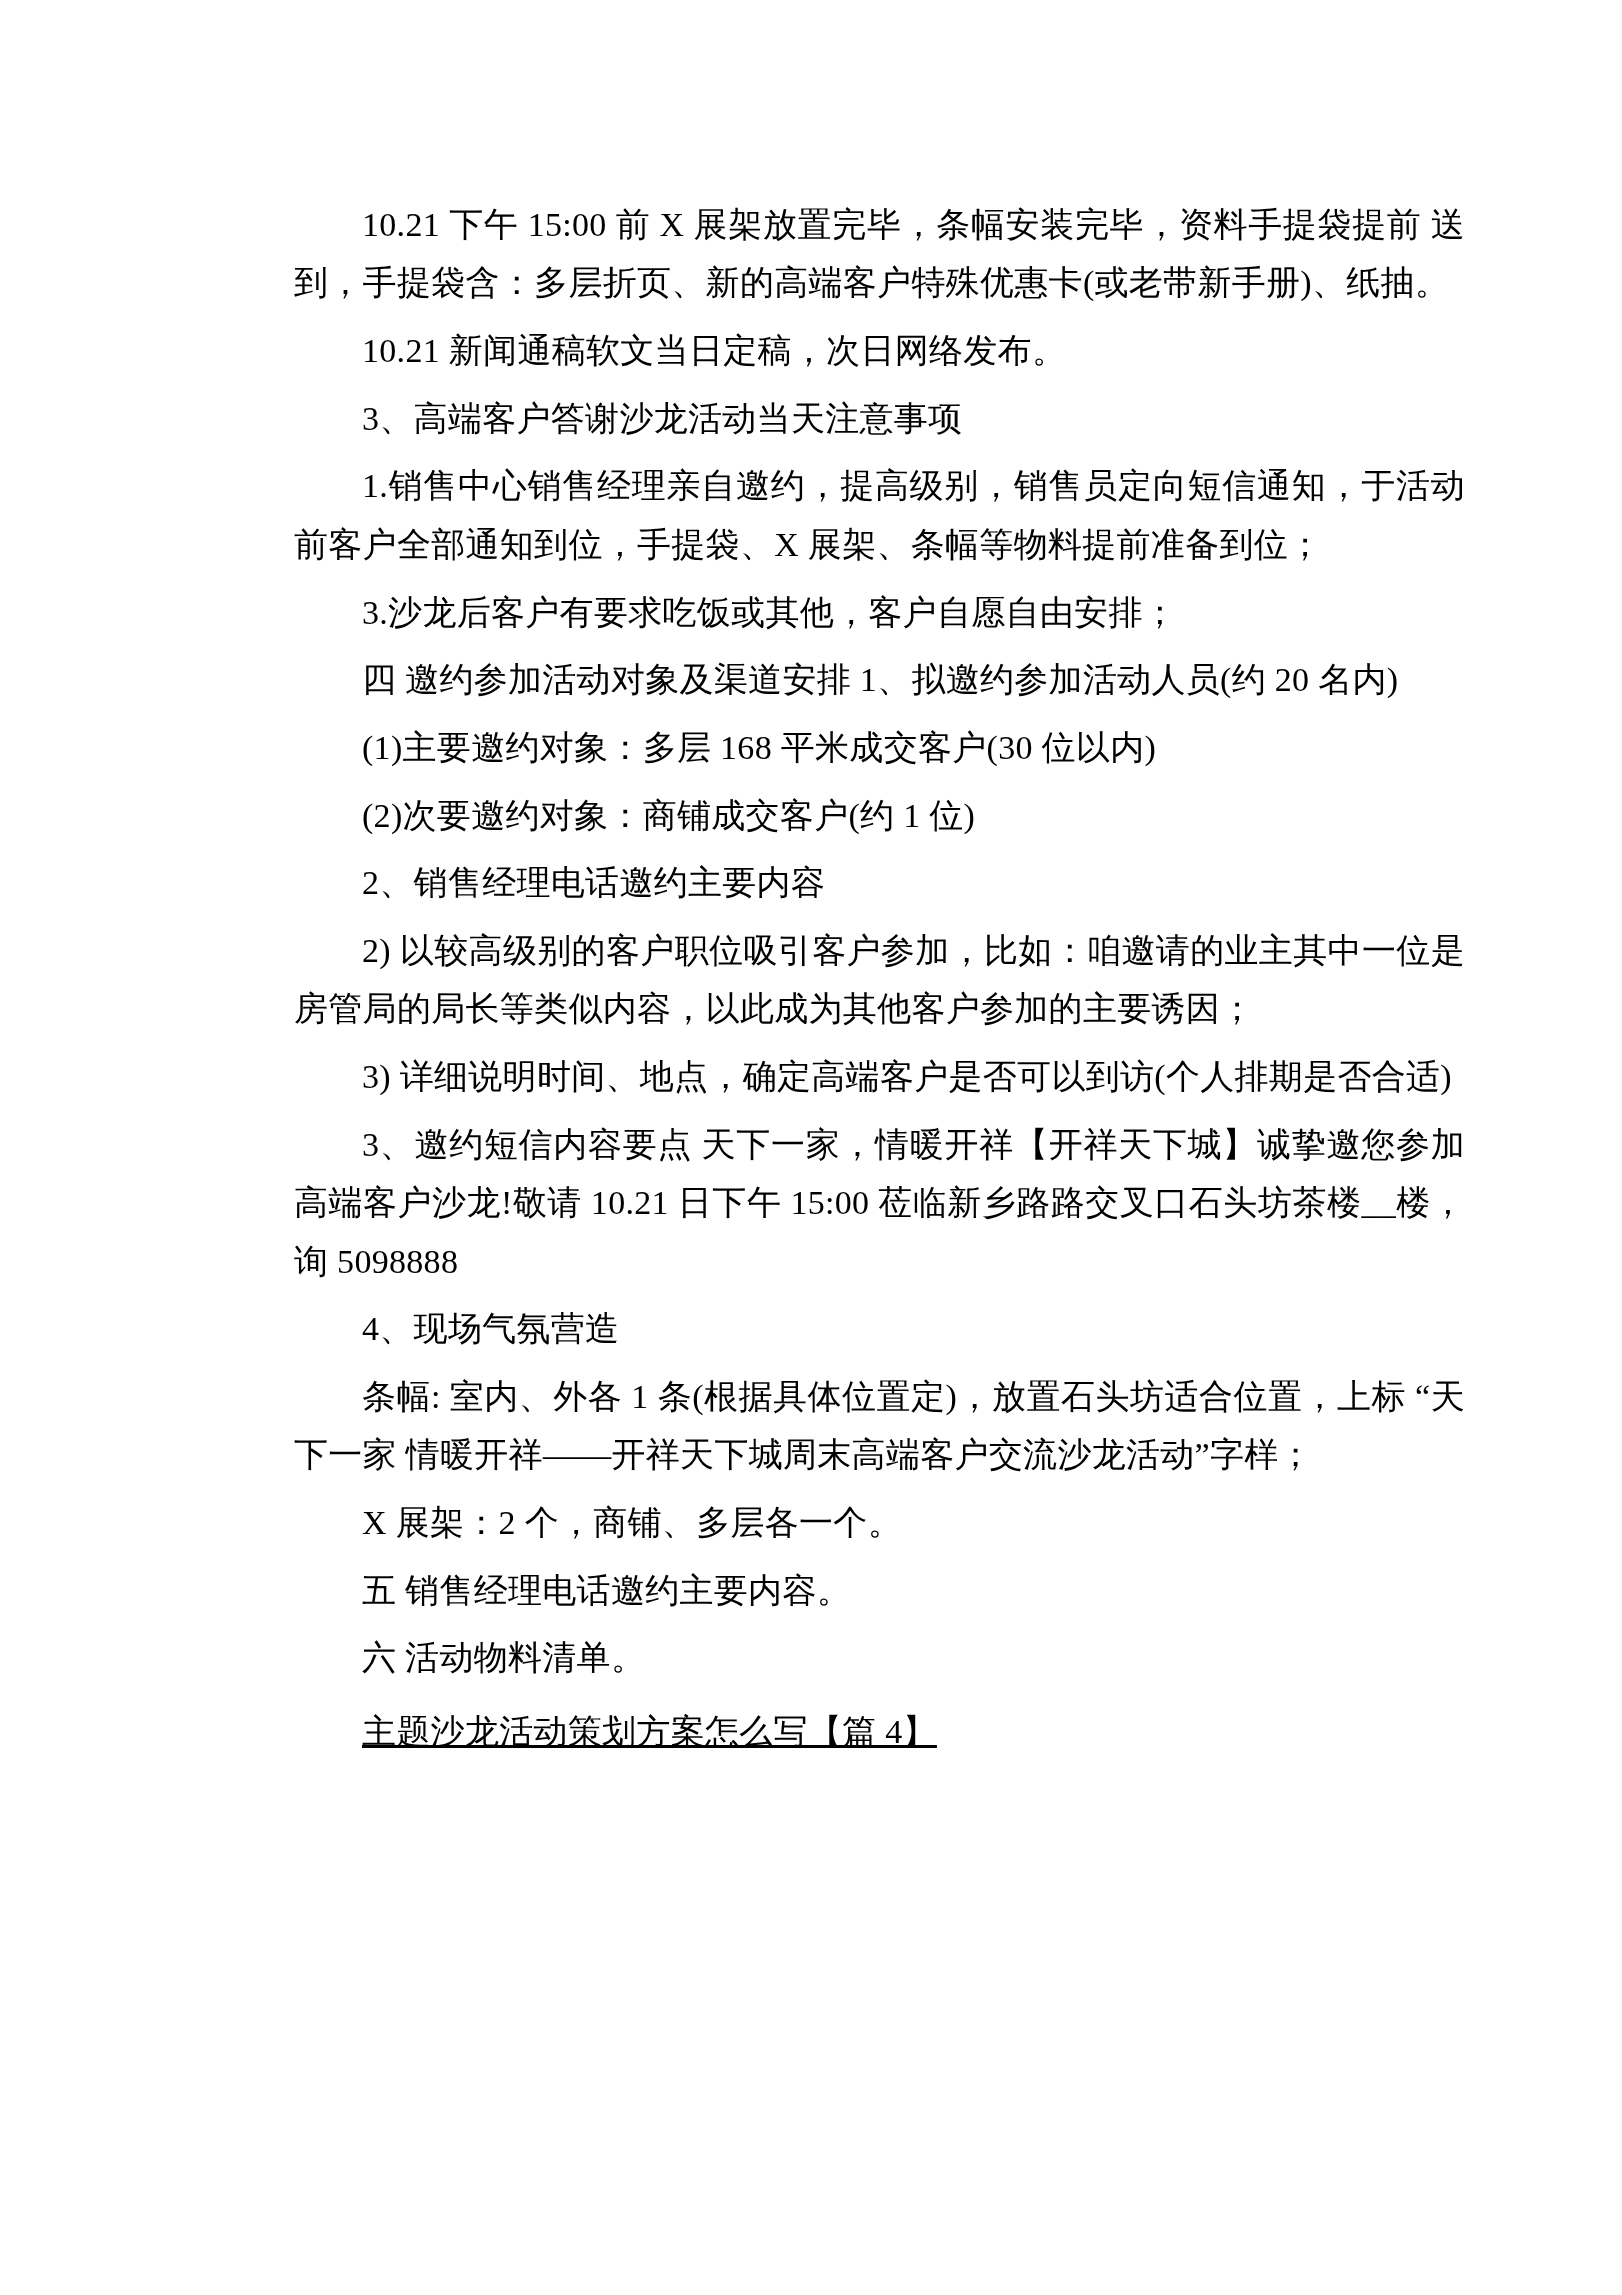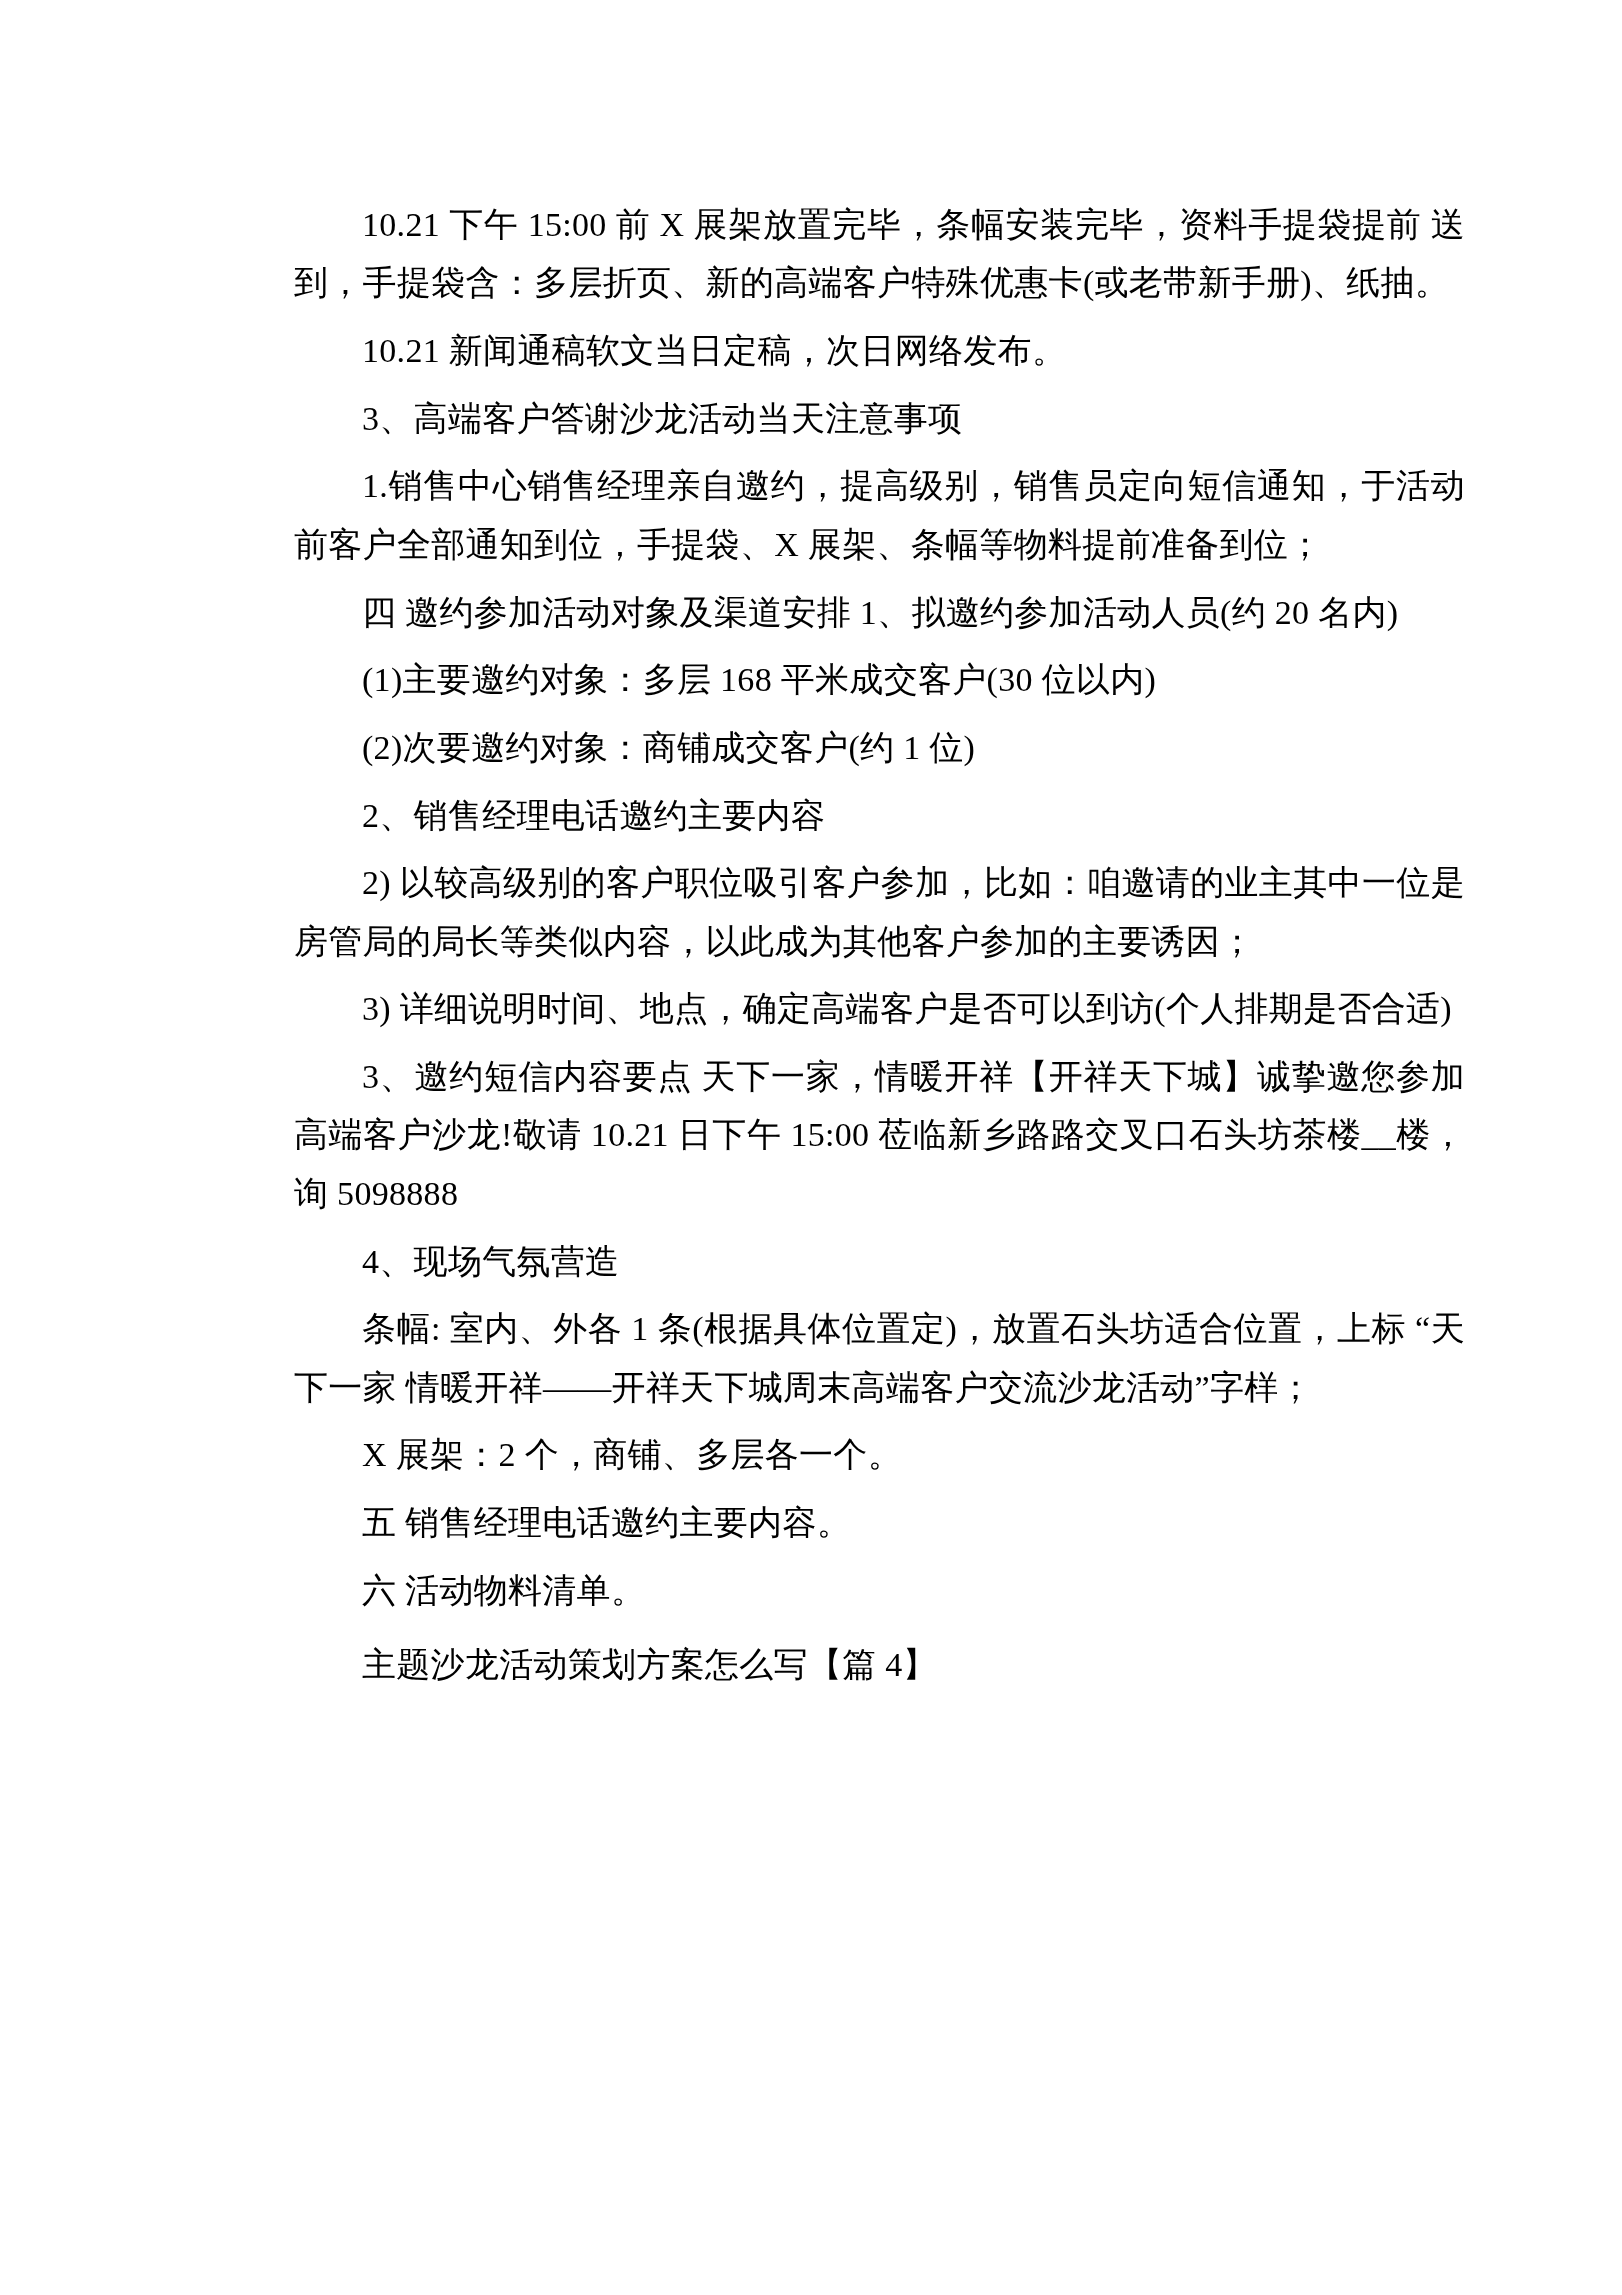--- a/index.html
+++ b/index.html
@@ -28,31 +28,33 @@
     margin: 0 0 9.2px 0;
     font-size: 34px;
     line-height: 1.72;
     text-align: justify;
     text-justify: inter-ideograph;
     letter-spacing: 0.3px;
     text-indent: 68px;
   }
   p.para.last {
     margin-top: 15.7px;
+    text-decoration: underline;
   }
 </style>
 </head>
 <body>
 
 <div class="page">
   <div class="doc-body">
     <p class="para">10.21 下午 15:00 前 X 展架放置完毕，条幅安装完毕，资料手提袋提前 送到，手提袋含：多层折页、新的高端客户特殊优惠卡(或老带新手册)、纸抽。</p>
     <p class="para">10.21 新闻通稿软文当日定稿，次日网络发布。</p>
     <p class="para">3、高端客户答谢沙龙活动当天注意事项</p>
     <p class="para">1.销售中心销售经理亲自邀约，提高级别，销售员定向短信通知，于活动前客户全部通知到位，手提袋、X 展架、条幅等物料提前准备到位；</p>
+    <p class="para">3.沙龙后客户有要求吃饭或其他，客户自愿自由安排；</p>
     <p class="para">四 邀约参加活动对象及渠道安排 1、拟邀约参加活动人员(约 20 名内)</p>
     <p class="para">(1)主要邀约对象：多层 168 平米成交客户(30 位以内)</p>
     <p class="para">(2)次要邀约对象：商铺成交客户(约 1 位)</p>
     <p class="para">2、销售经理电话邀约主要内容</p>
     <p class="para">2) 以较高级别的客户职位吸引客户参加，比如：咱邀请的业主其中一位是房管局的局长等类似内容，以此成为其他客户参加的主要诱因；</p>
     <p class="para">3) 详细说明时间、地点，确定高端客户是否可以到访(个人排期是否合适)</p>
     <p class="para">3、邀约短信内容要点 天下一家，情暖开祥【开祥天下城】诚挚邀您参加高端客户沙龙!敬请 10.21 日下午 15:00 莅临新乡路路交叉口石头坊茶楼__楼，询 5098888</p>
     <p class="para">4、现场气氛营造</p>
     <p class="para">条幅: 室内、外各 1 条(根据具体位置定)，放置石头坊适合位置，上标 “天下一家 情暖开祥——开祥天下城周末高端客户交流沙龙活动”字样；</p>
     <p class="para">X 展架：2 个，商铺、多层各一个。</p>

